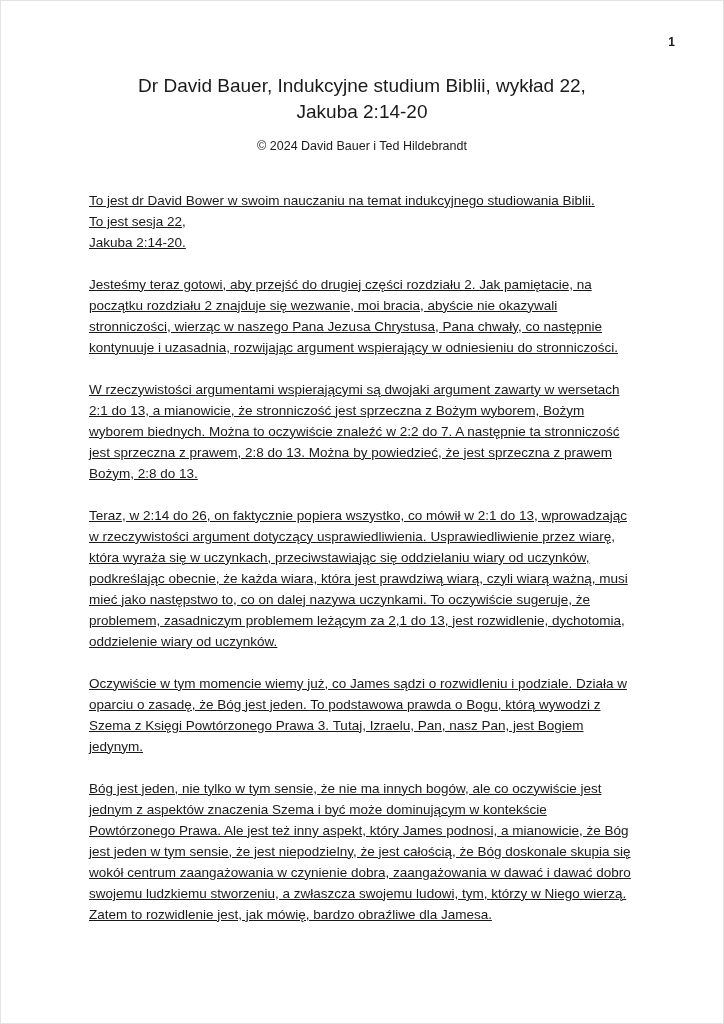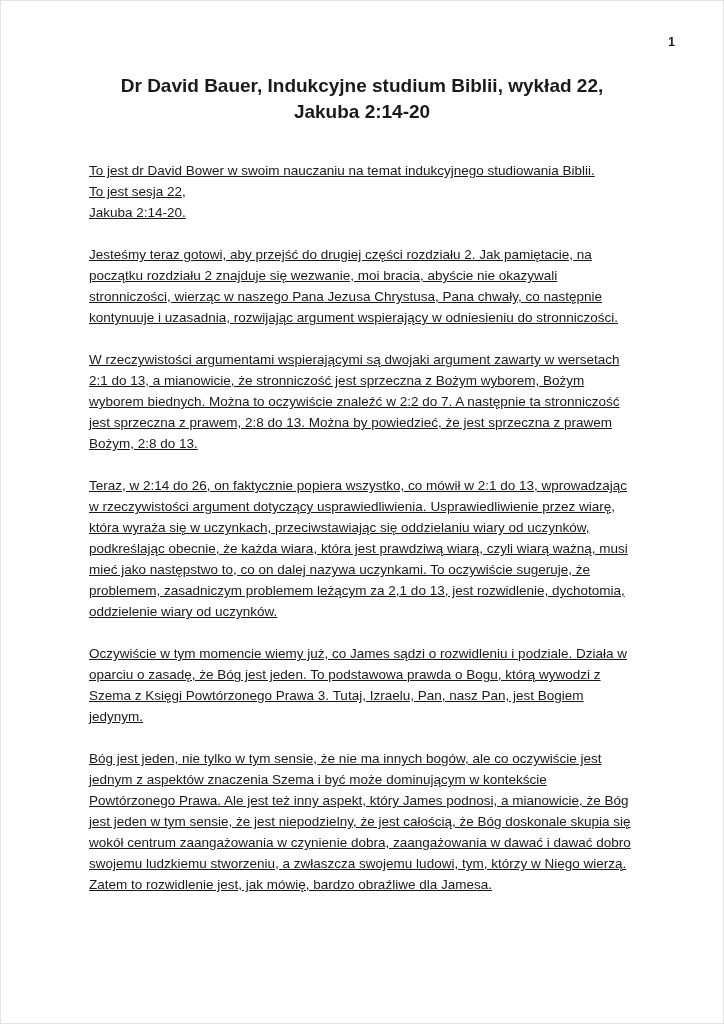--- a/index.html
+++ b/index.html
@@ -23,21 +23,21 @@
     text-align: right;
     font-size: 12px;
     font-weight: bold;
     line-height: 14px;
     margin-right: -40px;
   }
   .doc-title {
     margin-top: 24px;
     text-align: center;
     font-size: 19px;
-    font-weight: bold;
+    font-weight: normal;
     line-height: 26px;
     white-space: pre-line;
   }
   .doc-copyright {
     text-align: center;
     font-size: 12.5px;
     line-height: 17px;
     margin-top: 3px;
   }
   .doc-body {
@@ -55,20 +55,21 @@
 </head>
 <body>
 
 <div class="page">
 
   <div class="page-number">1</div>
 
   <h1 class="doc-title">Dr David Bauer, Indukcyjne studium Biblii, wykład 22,
 Jakuba 2:14-20</h1>
 
+  <div class="doc-copyright">© 2024 David Bauer i Ted Hildebrandt</div>
 
   <div class="doc-body">
     <p>To jest dr David Bower w swoim nauczaniu na temat indukcyjnego studiowania Biblii.
 To jest sesja 22,
 Jakuba 2:14-20.</p>
     <p>Jesteśmy teraz gotowi, aby przejść do drugiej części rozdziału 2. Jak pamiętacie, na początku rozdziału 2 znajduje się wezwanie, moi bracia, abyście nie okazywali stronniczości, wierząc w naszego Pana Jezusa Chrystusa, Pana chwały, co następnie kontynuuje i uzasadnia, rozwijając argument wspierający w odniesieniu do stronniczości.</p>
     <p>W rzeczywistości argumentami wspierającymi są dwojaki argument zawarty w wersetach 2:1 do 13, a mianowicie, że stronniczość jest sprzeczna z Bożym wyborem, Bożym wyborem biednych. Można to oczywiście znaleźć w 2:2 do 7. A następnie ta stronniczość jest sprzeczna z prawem, 2:8 do 13. Można by powiedzieć, że jest sprzeczna z prawem Bożym, 2:8 do 13.</p>
     <p>Teraz, w 2:14 do 26, on faktycznie popiera wszystko, co mówił w 2:1 do 13, wprowadzając w rzeczywistości argument dotyczący usprawiedliwienia. Usprawiedliwienie przez wiarę, która wyraża się w uczynkach, przeciwstawiając się oddzielaniu wiary od uczynków, podkreślając obecnie, że każda wiara, która jest prawdziwą wiarą, czyli wiarą ważną, musi mieć jako następstwo to, co on dalej nazywa uczynkami. To oczywiście sugeruje, że problemem, zasadniczym problemem leżącym za 2,1 do 13, jest rozwidlenie, dychotomia, oddzielenie wiary od uczynków.</p>
     <p>Oczywiście w tym momencie wiemy już, co James sądzi o rozwidleniu i podziale. Działa w oparciu o zasadę, że Bóg jest jeden. To podstawowa prawda o Bogu, którą wywodzi z Szema z Księgi Powtórzonego Prawa 3. Tutaj, Izraelu, Pan, nasz Pan, jest Bogiem jedynym.</p>
     <p>Bóg jest jeden, nie tylko w tym sensie, że nie ma innych bogów, ale co oczywiście jest jednym z aspektów znaczenia Szema i być może dominującym w kontekście Powtórzonego Prawa. Ale jest też inny aspekt, który James podnosi, a mianowicie, że Bóg jest jeden w tym sensie, że jest niepodzielny, że jest całością, że Bóg doskonale skupia się wokół centrum zaangażowania w czynienie dobra, zaangażowania w dawać i dawać dobro swojemu ludzkiemu stworzeniu, a zwłaszcza swojemu ludowi, tym, którzy w Niego wierzą. Zatem to rozwidlenie jest, jak mówię, bardzo obraźliwe dla Jamesa.</p>

